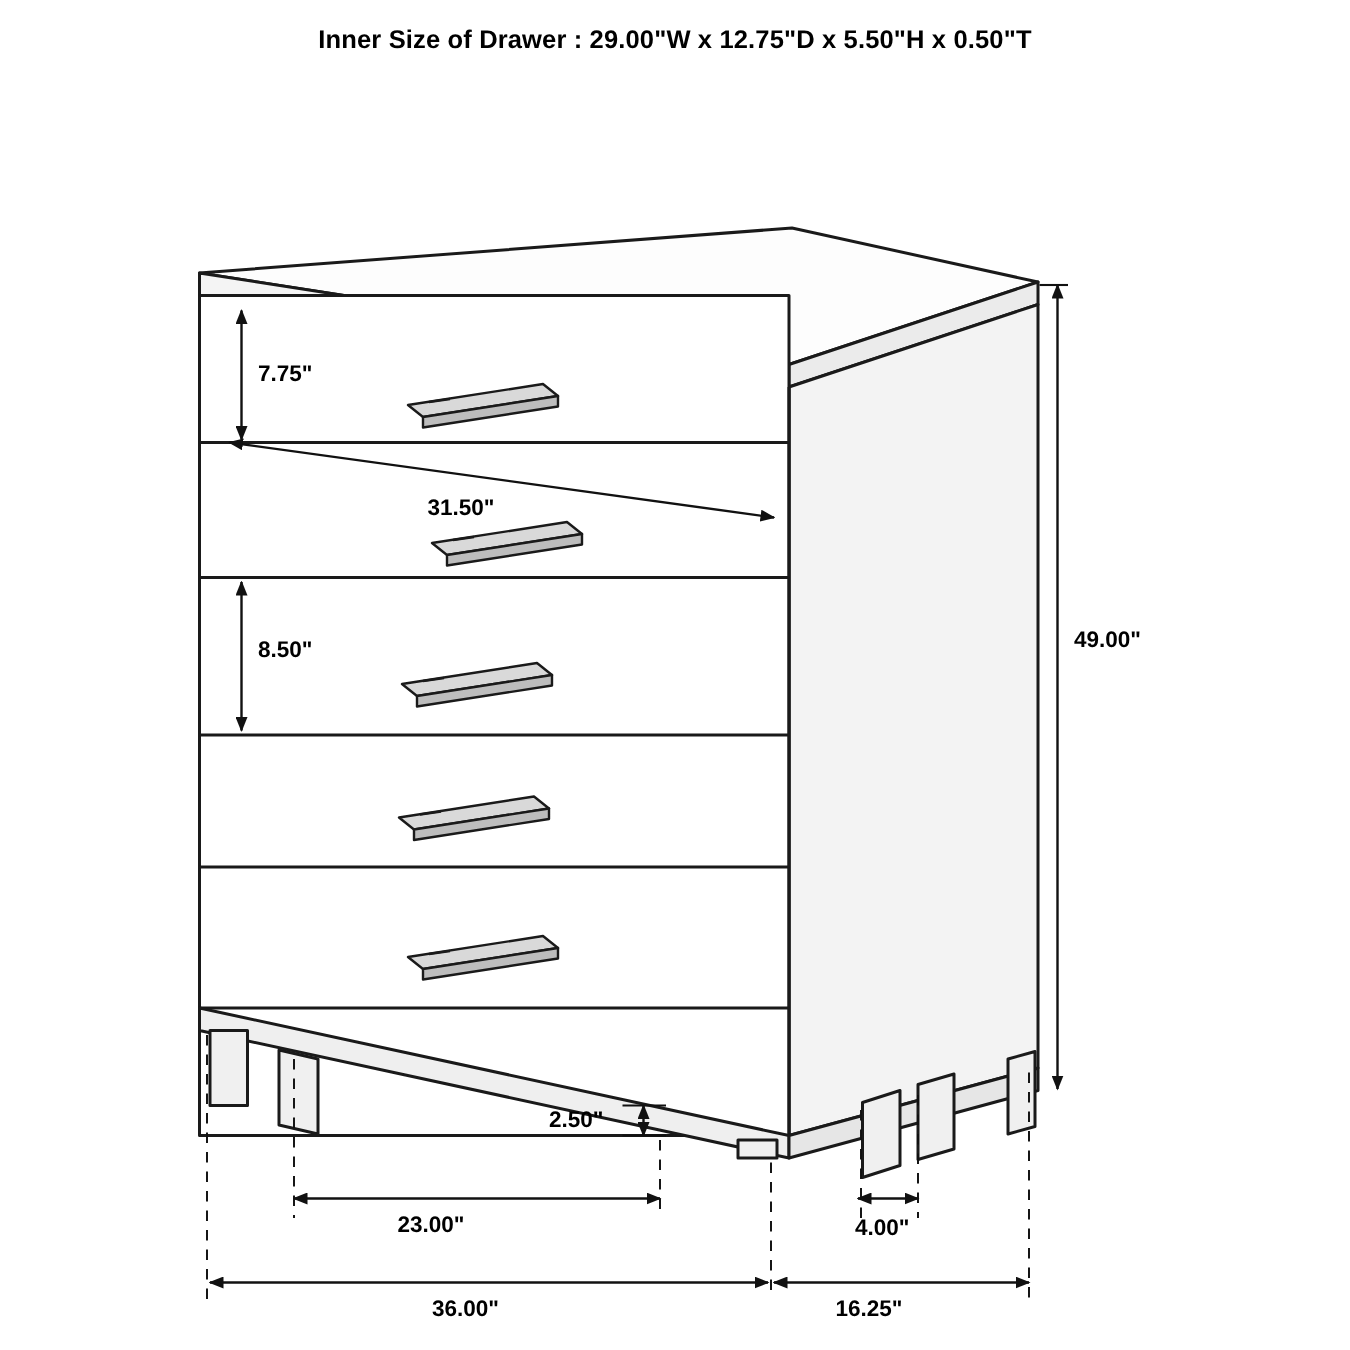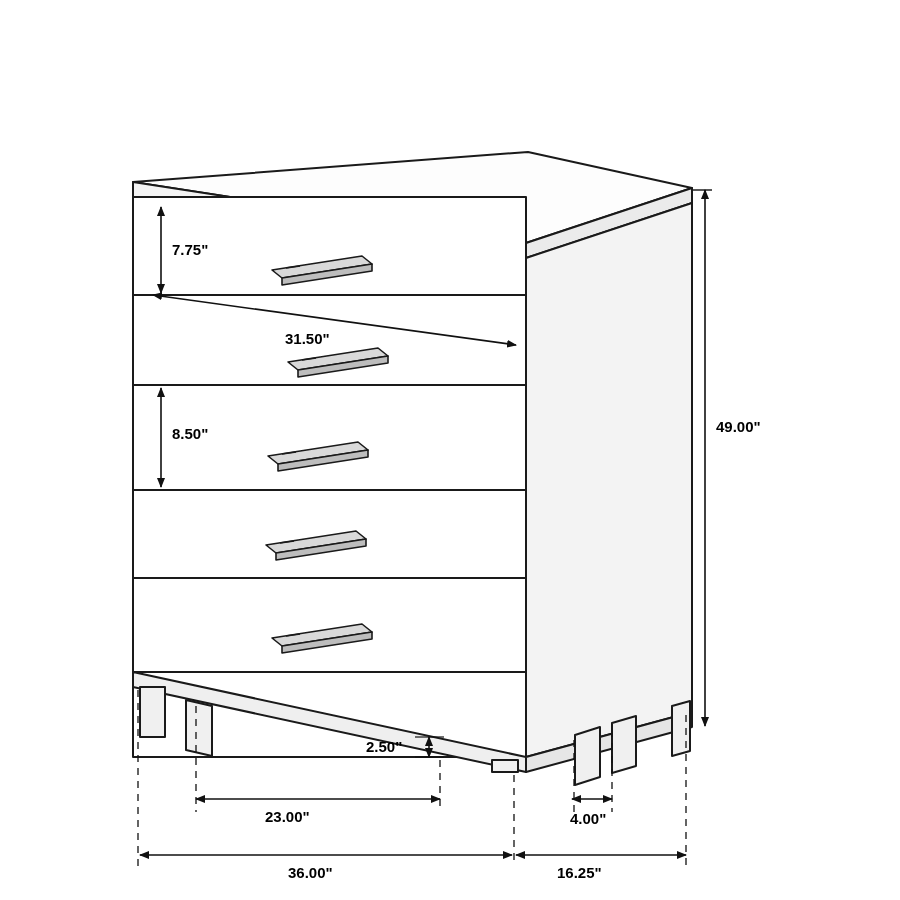--- a/index.html
+++ b/index.html
@@ -44,20 +44,21 @@
     font-weight: bold;
     color: #000;
     white-space: nowrap;
   }
 </style>
 </head>
 <body>
 
 <div id="stage">
 
+  <div class="title">Inner Size of Drawer : 29.00"W x 12.75"D x 5.50"H x 0.50"T</div>
 
   <svg class="dwg" viewBox="0 0 900 900">
     <defs>
       <marker id="arrEnd" markerWidth="10" markerHeight="8" refX="9" refY="4" orient="auto" markerUnits="userSpaceOnUse">
         <path d="M0,0 L10,4 L0,8 z" fill="#111"></path>
       </marker>
       <marker id="arrStart" markerWidth="10" markerHeight="8" refX="1" refY="4" orient="auto" markerUnits="userSpaceOnUse">
         <path d="M10,0 L0,4 L10,8 z" fill="#111"></path>
       </marker>
     </defs>

